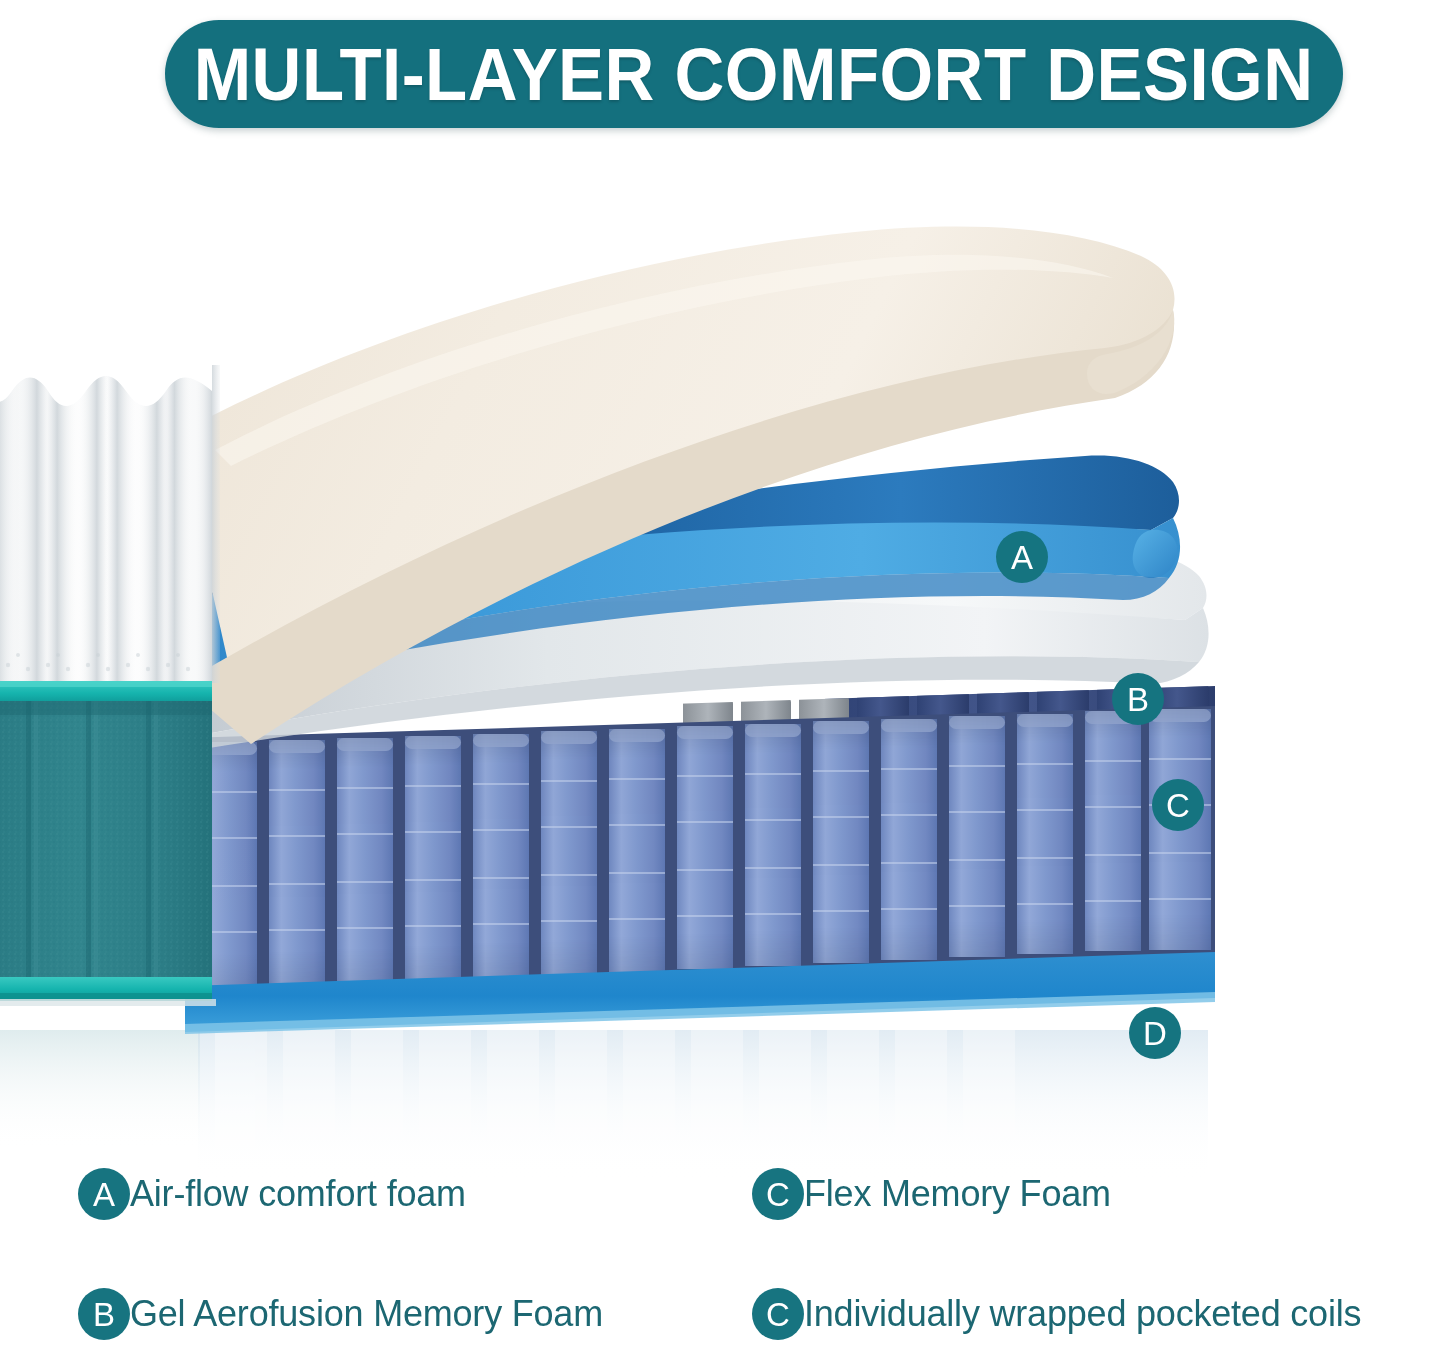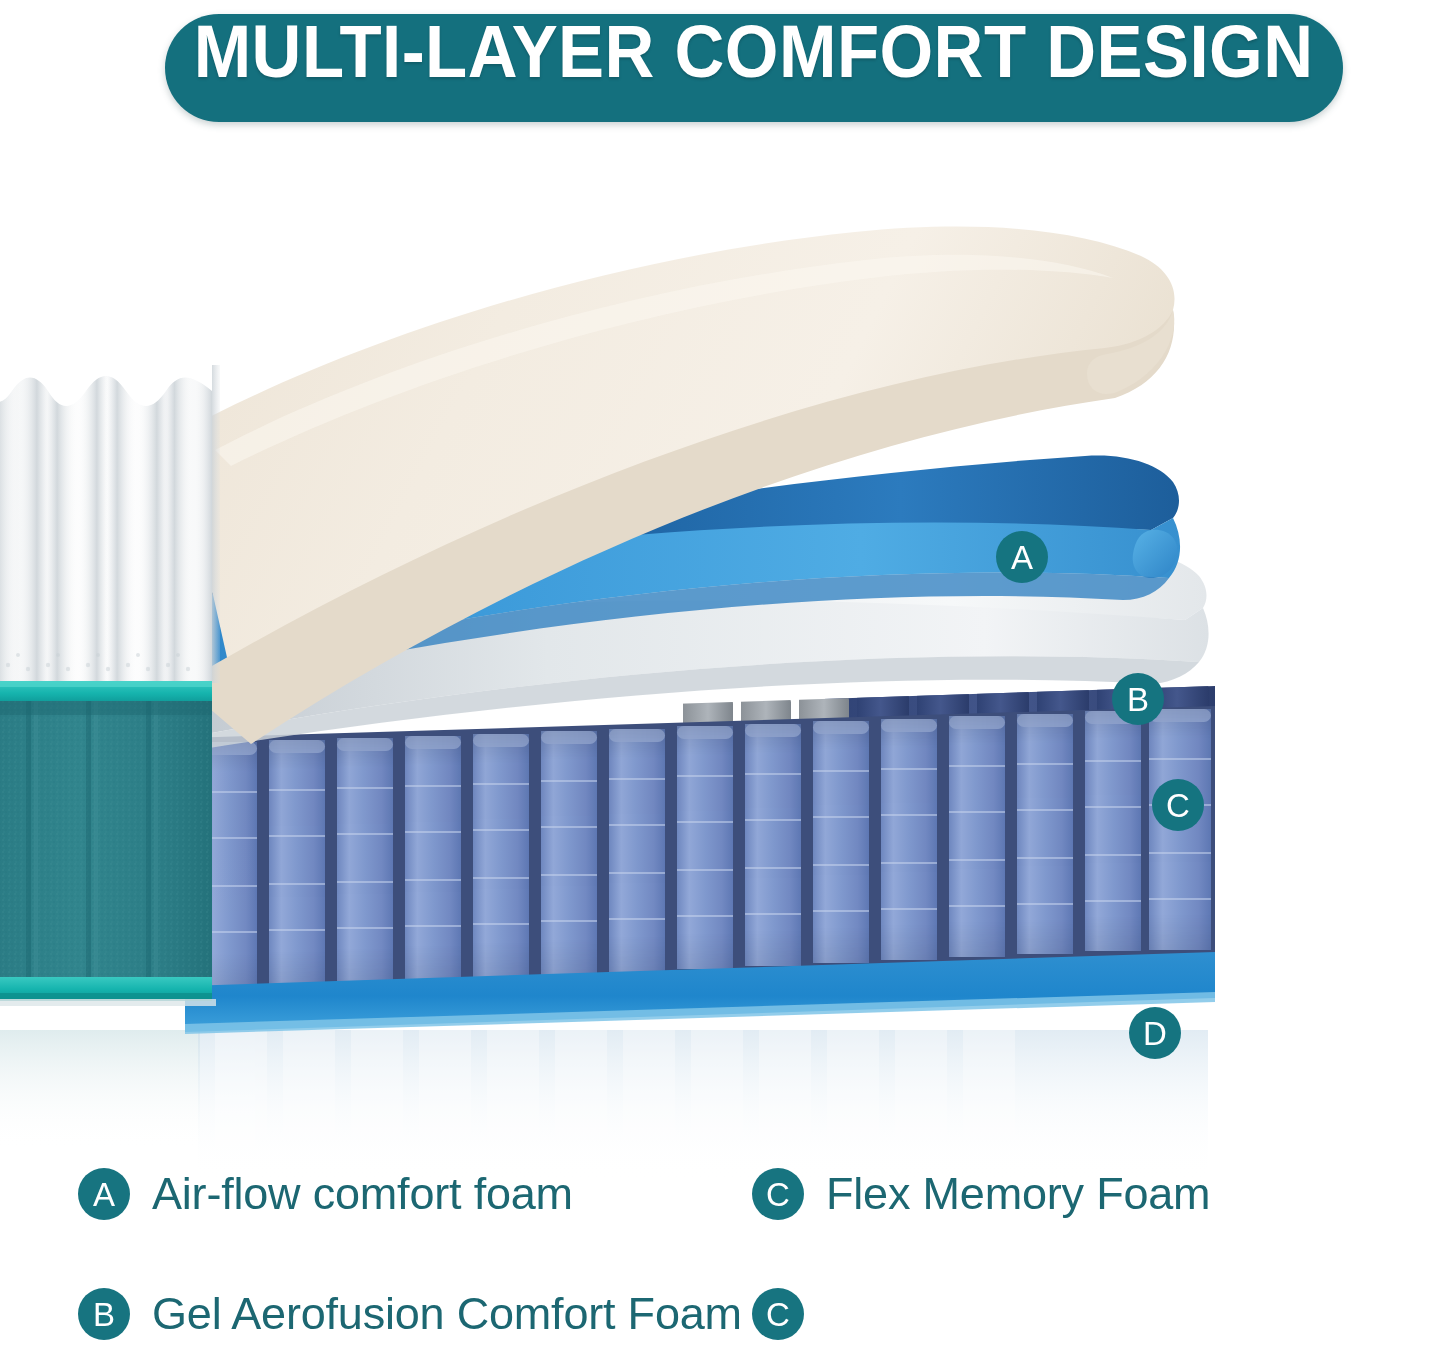--- a/index.html
+++ b/index.html
@@ -17,27 +17,27 @@
     width: 1445px;
     height: 1348px;
     background: #ffffff;
     overflow: hidden;
   }
 
   
   #header-banner {
     position: absolute;
     left: 165px;
-    top: 14px;
+    top: 20px;
     width: 1178px;
     height: 108px;
     background: #14707E;
     border-radius: 54px;
     display: flex;
-    align-items: flex-start;
+    align-items: center;
     justify-content: center;
     box-shadow: 0 3px 7px rgba(60,90,95,0.28);
   }
   #header-title {
     color: #ffffff;
     font-family: "Liberation Sans Narrow", "Liberation Sans", sans-serif;
     font-size: 75px;
     font-weight: 700;
     letter-spacing: 0.5px;
     line-height: 1;
@@ -166,23 +166,22 @@
     color: #ffffff;
     display: flex;
     align-items: center;
     justify-content: center;
     font-size: 33px;
     font-weight: 400;
     line-height: 1;
     font-family: "Liberation Sans", sans-serif;
   }
   .legend-label {
-    margin-left: 22px;
     color: #1C6772;
-    font-size: 45px;
+    font-size: 36px;
     font-weight: 400;
     line-height: 1.05;
     white-space: nowrap;
     letter-spacing: -0.2px;
   }
 </style>
 </head>
 <body>
 
 <div id="stage">
@@ -587,27 +586,28 @@
 
   <div id="legend">
 
     <div class="legend-item legend-col-left legend-row-1">
       <div class="legend-badge">A</div>
       <div class="legend-label">Air-flow comfort foam</div>
     </div>
 
     <div class="legend-item legend-col-left legend-row-2">
       <div class="legend-badge">B</div>
-      <div class="legend-label">Gel Aerofusion Comfort Foam</div>
+      <div class="legend-label">Gel Aerofusion Memory Foam</div>
     </div>
 
     <div class="legend-item legend-col-right legend-row-1">
       <div class="legend-badge">C</div>
       <div class="legend-label">Flex Memory Foam</div>
     </div>
 
     <div class="legend-item legend-col-right legend-row-2">
       <div class="legend-badge">C</div>
+      <div class="legend-label">Individually wrapped pocketed coils</div>
     </div>
 
   </div>
 
 </div>
 
 </body></html>

